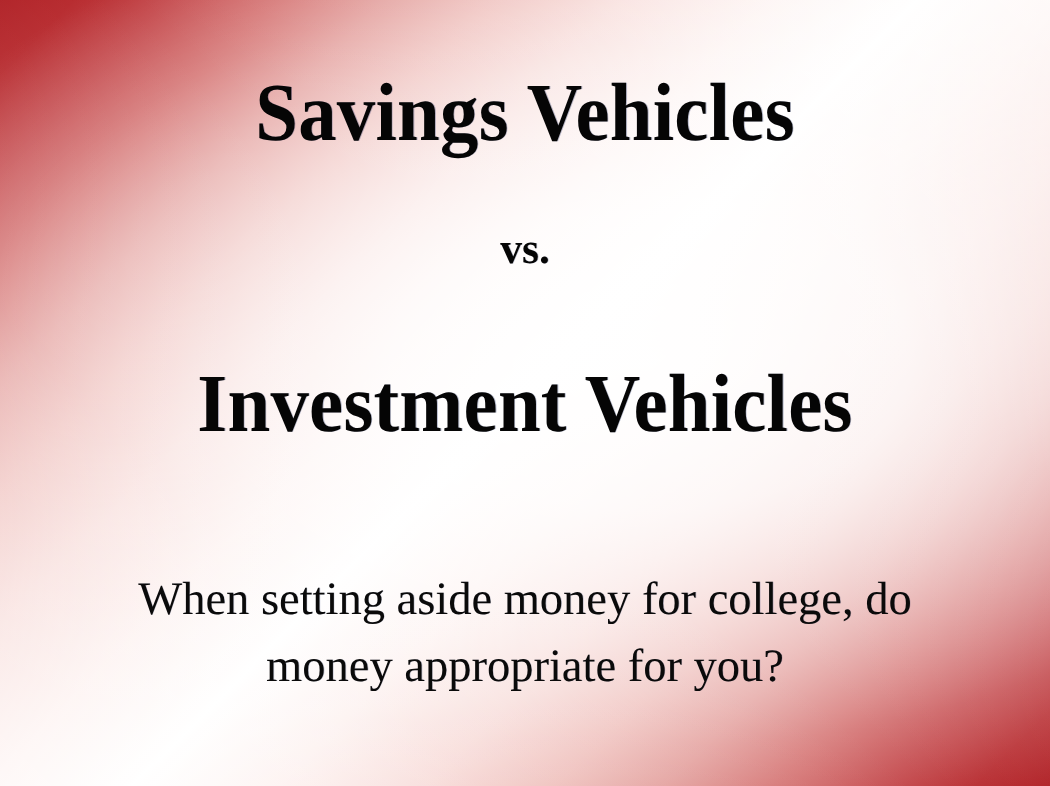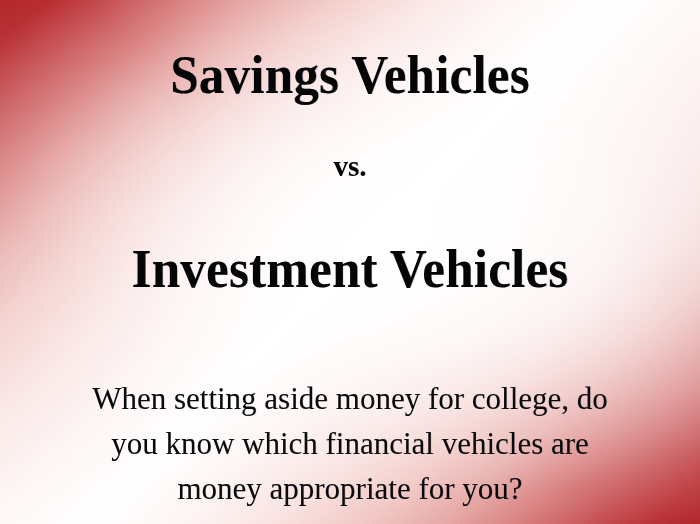--- a/index.html
+++ b/index.html
@@ -154,18 +154,17 @@
   <div id="slide-content">
 
     <div class="heading-main" id="title-savings">Savings Vehicles</div>
 
     <div id="title-versus">vs.</div>
 
     <div class="heading-main" id="title-investment">Investment Vehicles</div>
 
     <div id="body-text">
       <span class="body-line">When setting aside money for college, do</span>
-      <span class="body-line">you know which financial vehicles are</span>
       <span class="body-line">money appropriate for you?</span>
     </div>
 
   </div>
 </div>
 
 </body></html>

